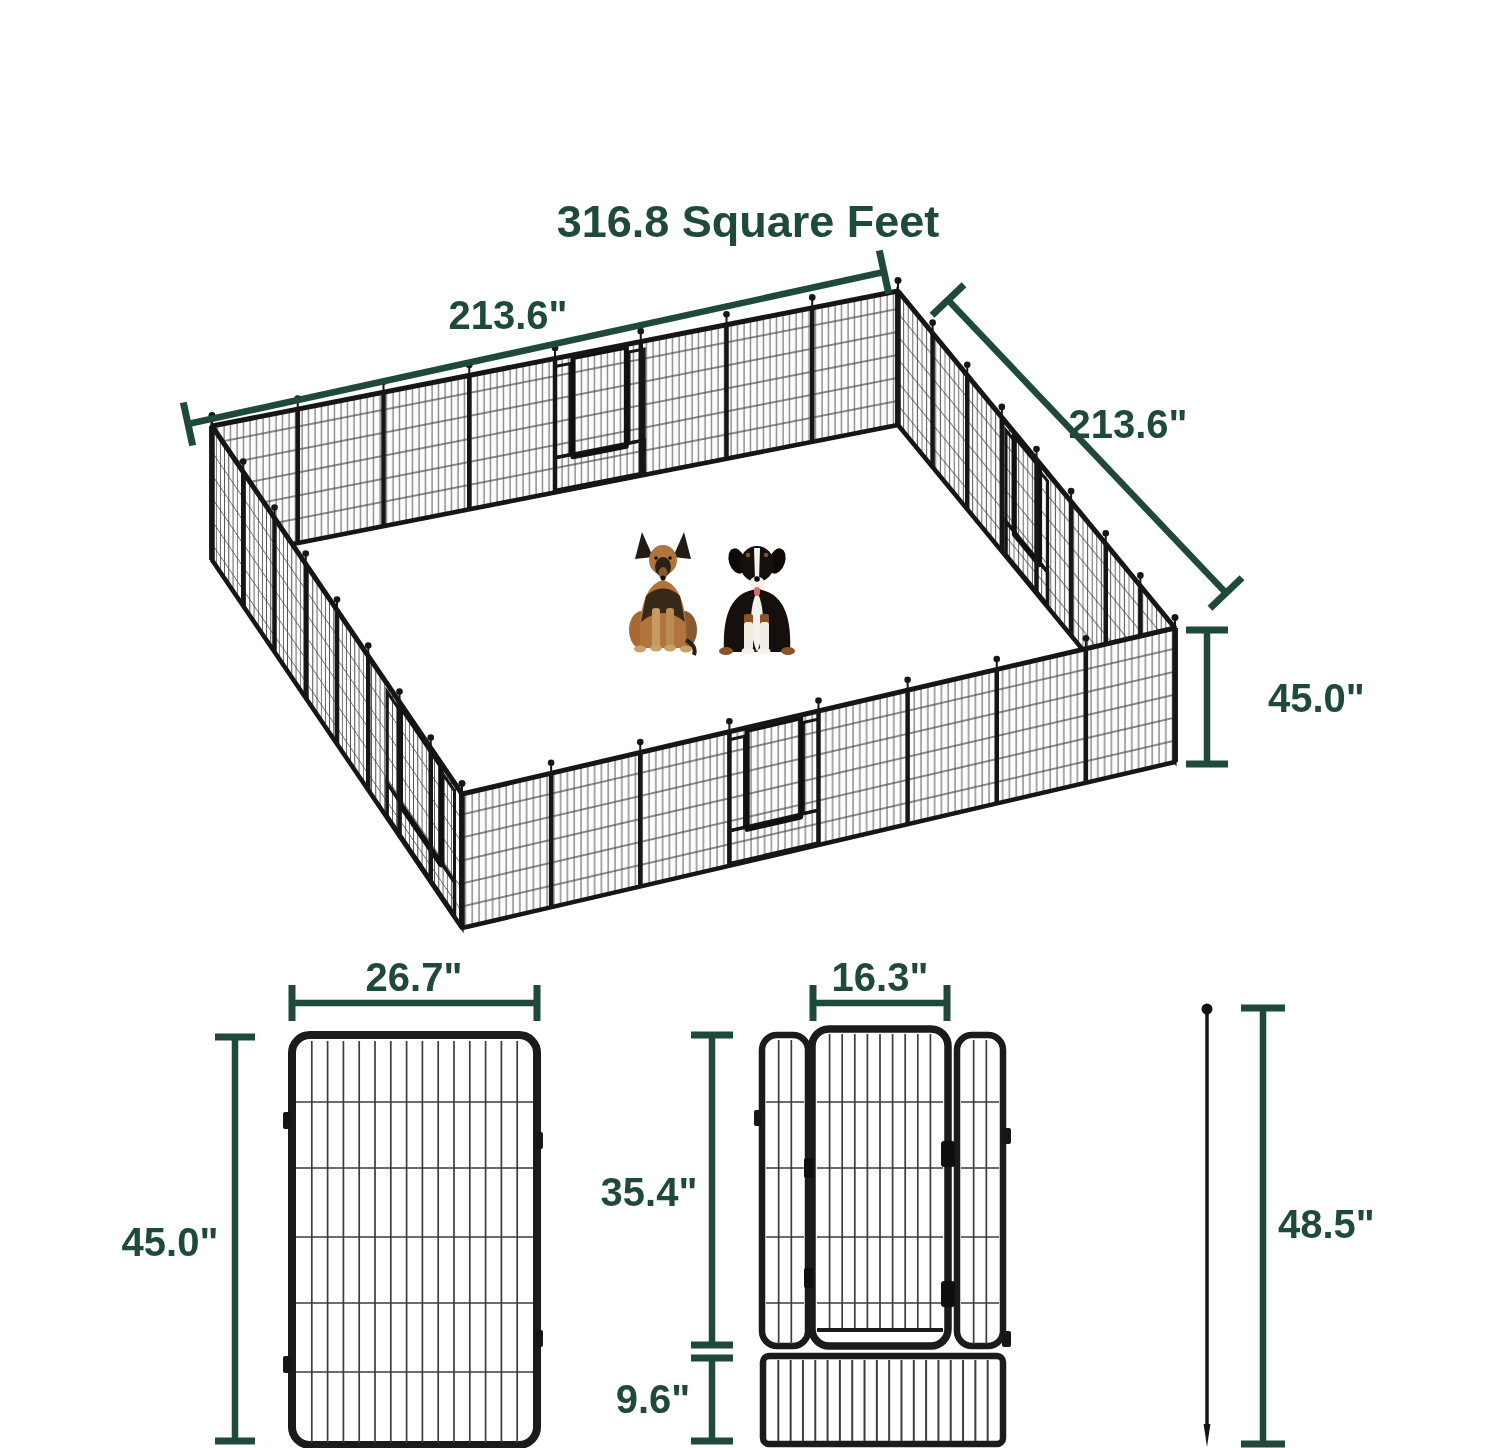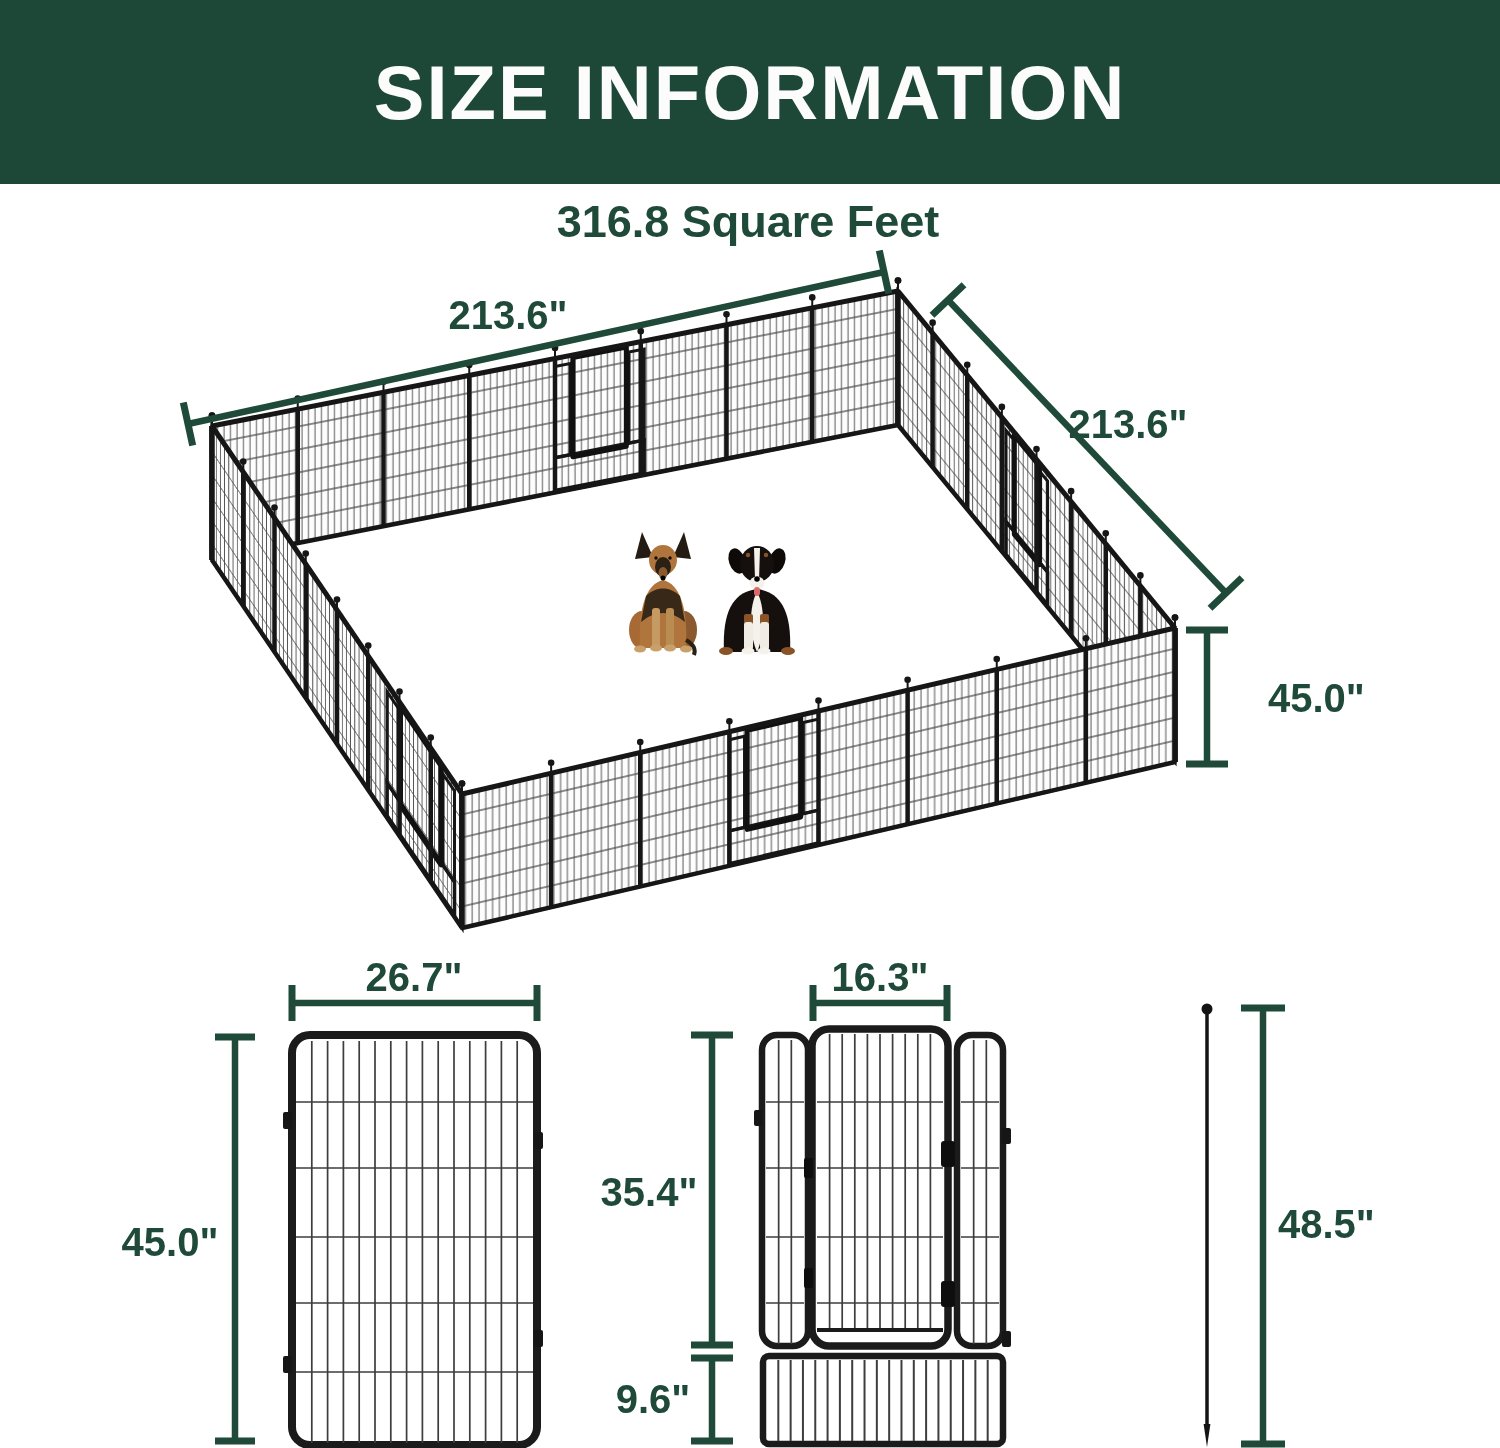--- a/index.html
+++ b/index.html
@@ -26,23 +26,20 @@
   .lbl-lg{font-family:"Liberation Sans",sans-serif;font-weight:bold;font-size:45px;fill:var(--green);}
   .dim{stroke:var(--green);stroke-width:6.5;fill:none;}
   .cap{stroke:var(--green);stroke-width:7;fill:none;}
   .frame{fill:#ffffff;stroke:var(--ink);}
 </style>
 </head>
 <body>
 
 <div class="page">
 
-  <div class="header">
-    <h1>SIZE INFORMATION</h1>
-  </div>
 
   <svg class="scene" viewBox="0 0 1500 1448">
     <defs>
       <pattern id="patBack" width="6.5" height="23" patternUnits="userSpaceOnUse" patternTransform="skewY(-11.1)">
         <line x1="3" y1="-1" x2="3" y2="24" stroke="#585858" stroke-width="1"></line>
         <line x1="-1" y1="2" x2="8" y2="2" stroke="#4a4a4a" stroke-width="1.3"></line>
       </pattern>
       <pattern id="patFront" width="6.8" height="23" patternUnits="userSpaceOnUse" patternTransform="skewY(-13.1)">
         <line x1="3" y1="-1" x2="3" y2="24" stroke="#585858" stroke-width="1"></line>
         <line x1="-1" y1="2" x2="8" y2="2" stroke="#4a4a4a" stroke-width="1.3"></line>

